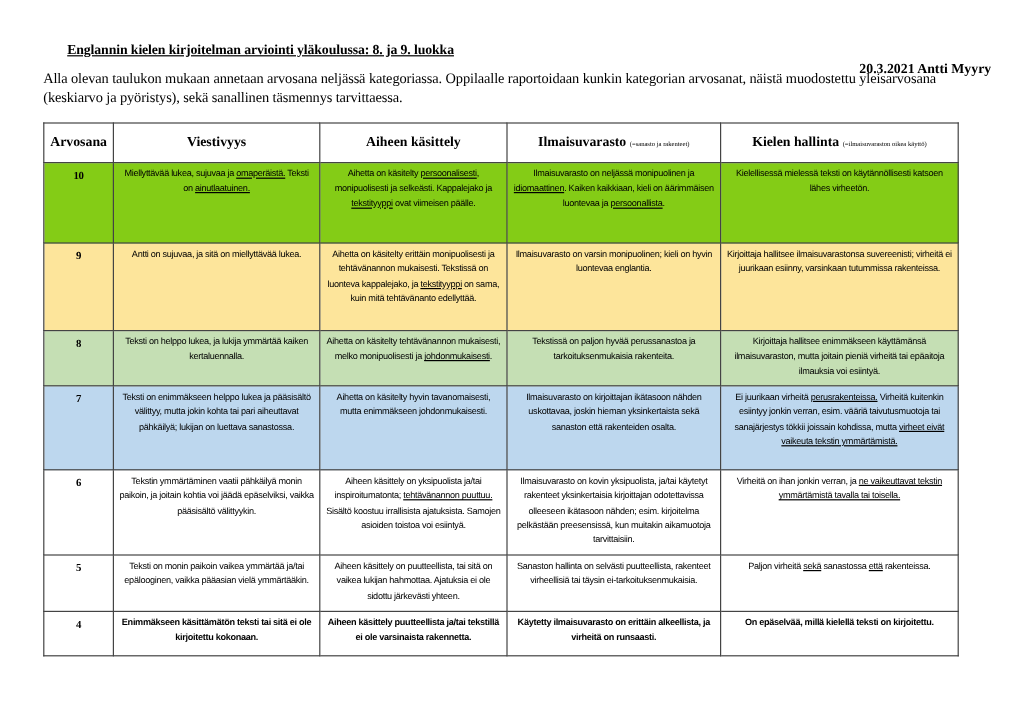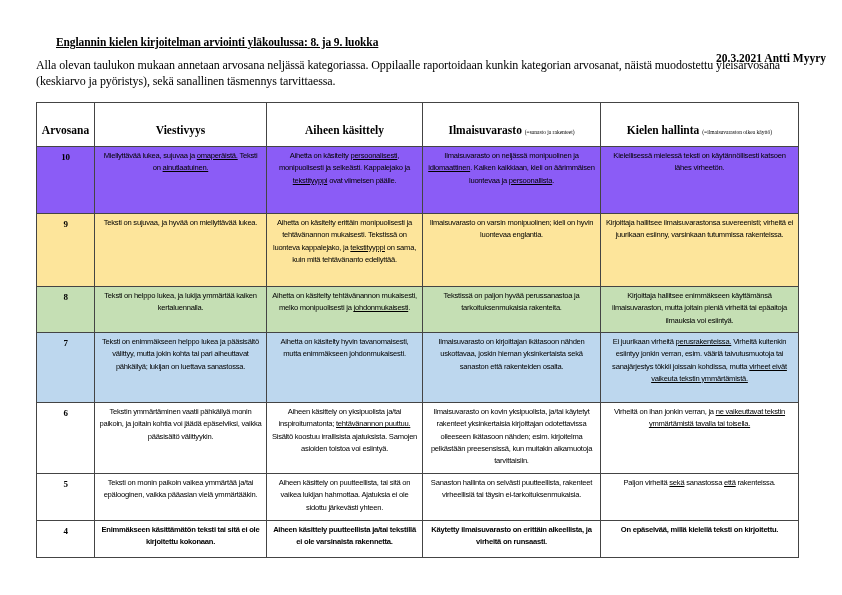--- a/index.html
+++ b/index.html
@@ -4,26 +4,26 @@
   <style>
     html, body { margin: 0; padding: 0; background: #ffffff; }
     body { width: 842px; height: 595px; position: relative; overflow: hidden; color: #000; }
     .page { position: absolute; left: 0; top: 0; width: 842px; height: 595px; }
     .title-row { position: absolute; left: 36px; top: 36px; width: 770px; height: 16px; font-family: "Liberation Serif", serif; font-weight: bold; font-size: 11.5px; margin-left: 20px; }
     .title { position: absolute; left: 0; top: 0; text-decoration: underline; letter-spacing: -0.1px; }
     .date-author { position: absolute; right: 0; top: 16px; }
     .intro { position: absolute; left: 36px; top: 57px; width: 770px; font-family: "Liberation Serif", serif; font-size: 12px; line-height: 16px; letter-spacing: -0.1px; }
     table.rubric { position: absolute; left: 36px; top: 102px; width: 762px; border-collapse: collapse; table-layout: fixed; }
     table.rubric th, table.rubric td { border: 1px solid #444; vertical-align: top; text-align: center; padding: 3px 4px 4px 4px; }
-    table.rubric th { font-family: "Liberation Serif", serif; font-weight: bold; font-size: 11.5px; height: 18px; padding-top: 21px; background: #fff; }
+    table.rubric th { font-family: "Liberation Serif", serif; font-weight: bold; font-size: 11.5px; height: 18px; padding-top: 10px; background: #fff; }
     table.rubric th .sub { font-weight: normal; font-size: 5.5px; }
     table.rubric td { font-family: "Liberation Sans", sans-serif; font-size: 7.6px; line-height: 12.3px; letter-spacing: -0.25px; }
     table.rubric td.grade { font-family: "Liberation Serif", serif; font-weight: bold; font-size: 9px; padding-top: 4px; }
     .u { text-decoration: underline; }
-    tr.g10 td { background: #8b5cf6; }
+    tr.g10 td { background: #84cc16; }
     tr.g9 td { background: #fde59b; }
     tr.g8 td { background: #c5dfb4; }
     tr.g7 td { background: #bdd7ee; }
     tr.g6 td, tr.g5 td, tr.g4 td { background: #ffffff; }
     tr.g10 td { height: 58px; }
     tr.g9 td { height: 64px; }
     tr.g8 td { height: 37px; }
     tr.g7 td { height: 61px; }
     tr.g6 td { height: 62px; }
     tr.g5 td { height: 38px; }
@@ -64,21 +64,21 @@
       <tr class="g10">
         <td class="grade">10</td>
         <td><span>Miellyttävää lukea, sujuvaa ja </span><span class="u">omaperäistä.</span><span> Teksti on </span><span class="u">ainutlaatuinen.</span></td>
         <td><span>Aihetta on käsitelty </span><span class="u">persoonalisesti</span><span>, monipuolisesti ja selkeästi. Kappalejako ja </span><span class="u">tekstityyppi</span><span> ovat viimeisen päälle.</span></td>
         <td><span>Ilmaisuvarasto on neljässä monipuolinen ja </span><span class="u">idiomaattinen</span><span>. Kaiken kaikkiaan, kieli on äärimmäisen luontevaa ja </span><span class="u">persoonallista</span><span>.</span></td>
         <td>Kielellisessä mielessä teksti on käytännöllisesti katsoen lähes virheetön.</td>
       </tr>
 
       <tr class="g9">
         <td class="grade">9</td>
-        <td>Teksti on sujuvaa, ja hyvää on miellyttävää lukea.</td>
+        <td>Antti on sujuvaa, ja sitä on miellyttävää lukea.</td>
         <td><span>Aihetta on käsitelty erittäin monipuolisesti ja tehtävänannon mukaisesti. Tekstissä on luonteva kappalejako, ja </span><span class="u">tekstityyppi</span><span> on sama, kuin mitä tehtävänanto edellyttää.</span></td>
         <td>Ilmaisuvarasto on varsin monipuolinen; kieli on hyvin luontevaa englantia.</td>
         <td>Kirjoittaja hallitsee ilmaisuvarastonsa suvereenisti; virheitä ei juurikaan esiinny, varsinkaan tutummissa rakenteissa.</td>
       </tr>
 
       <tr class="g8">
         <td class="grade">8</td>
         <td>Teksti on helppo lukea, ja lukija ymmärtää kaiken kertaluennalla.</td>
         <td><span>Aihetta on käsitelty tehtävänannon mukaisesti, melko monipuolisesti ja </span><span class="u">johdonmukaisesti</span><span>.</span></td>
         <td>Tekstissä on paljon hyvää perussanastoa ja tarkoituksenmukaisia rakenteita.</td>

